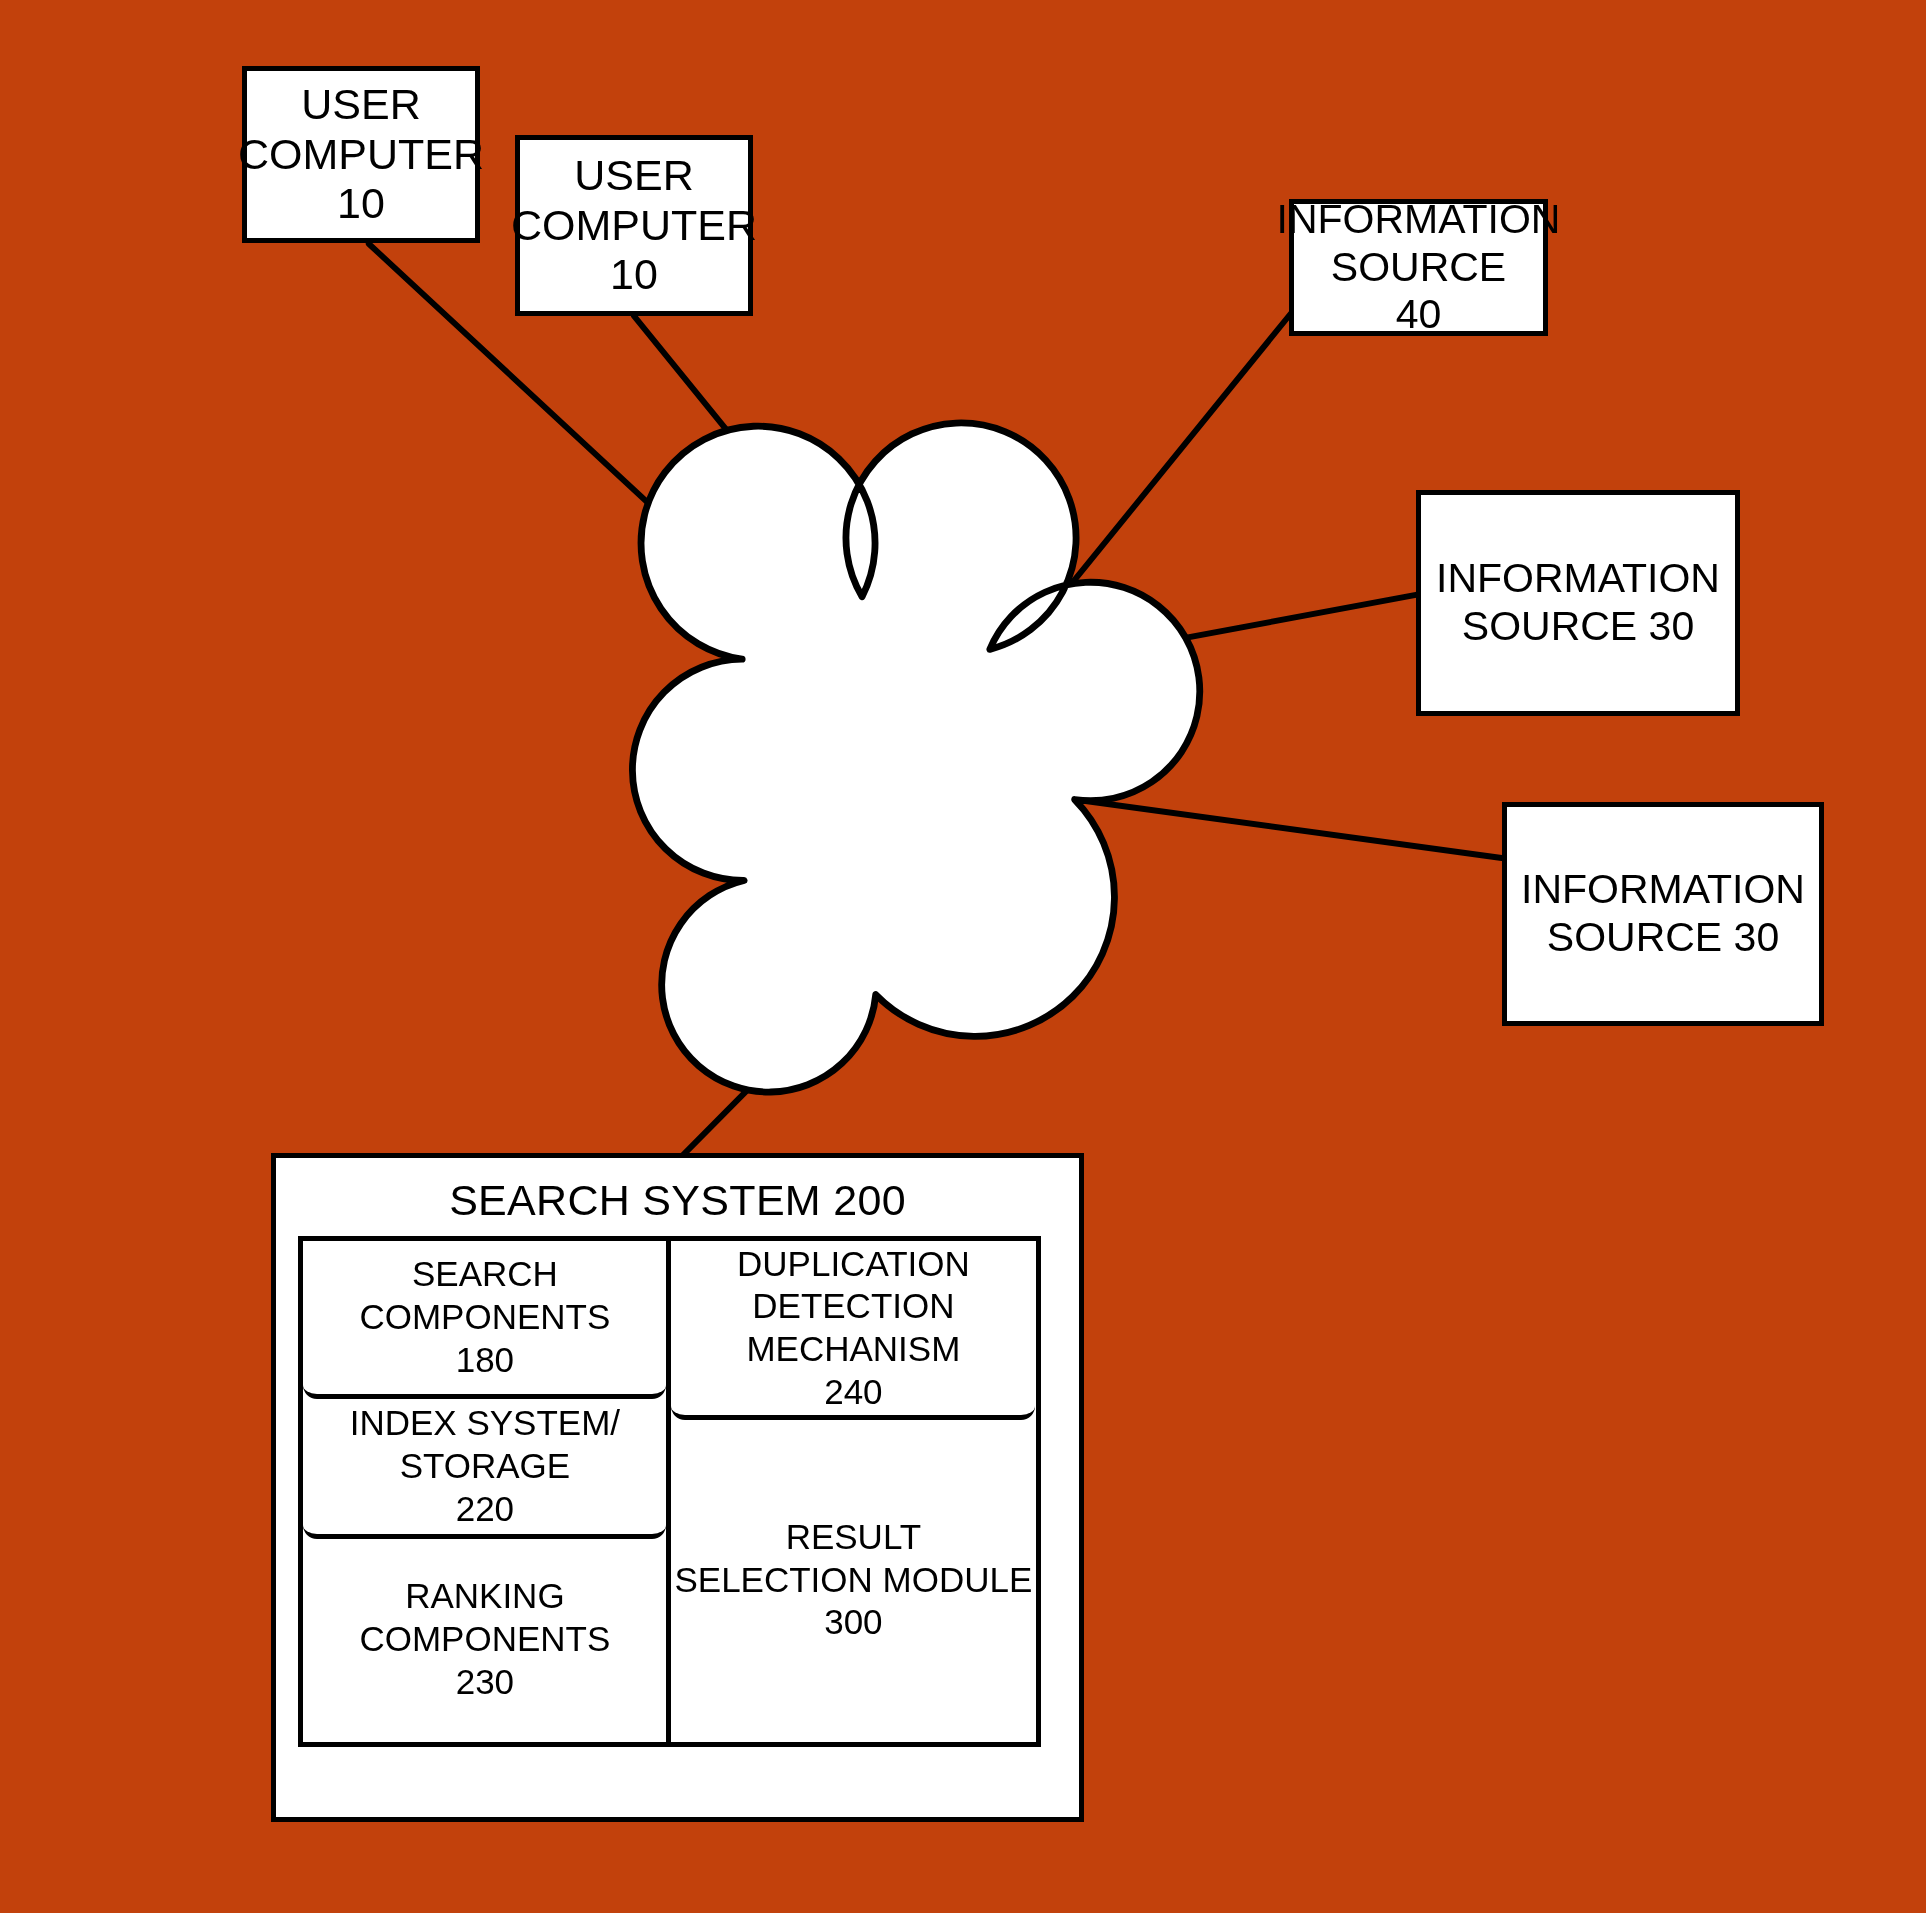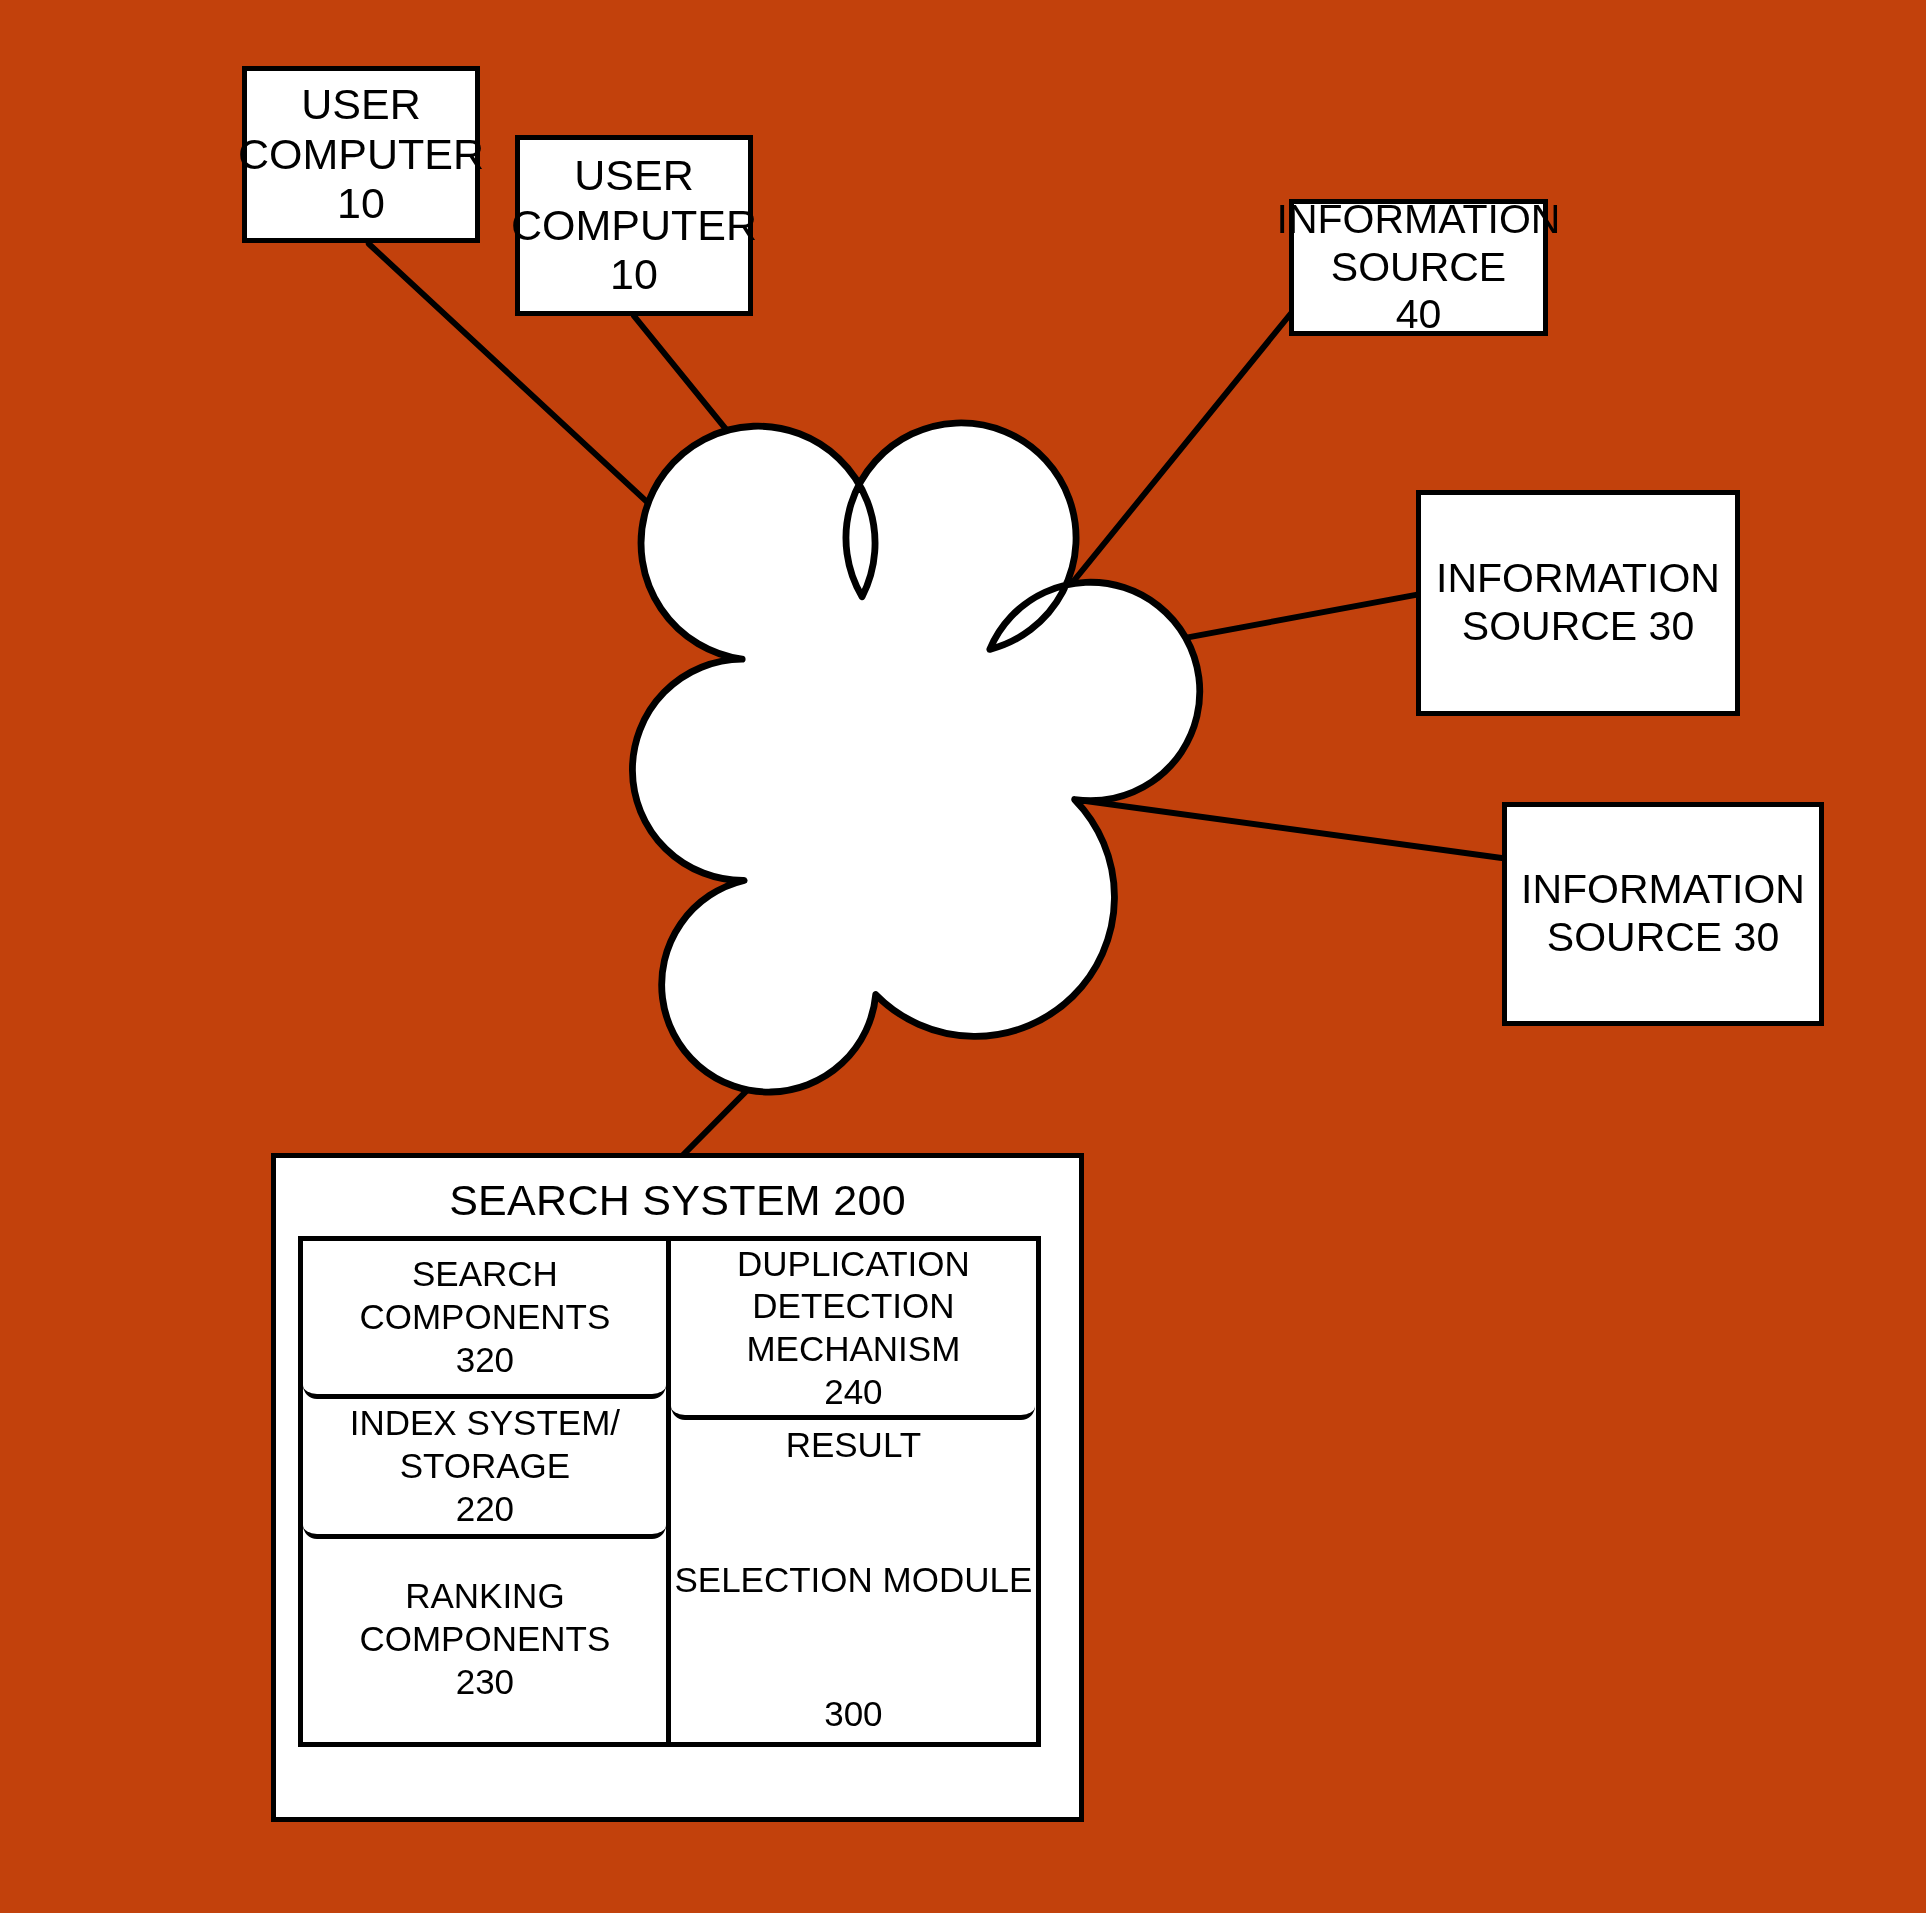--- a/index.html
+++ b/index.html
@@ -124,21 +124,21 @@
     font-size: 35px;
     line-height: 1.22;
     padding: 3.9px 5.9px;
     border-radius: 14px;
   }
   .ss-cell .line { display: block; white-space: nowrap; }
   #cell-search-components { height: 158px; border-bottom: 5.9px solid #000000; }
   #cell-index-system      { height: 140px; border-bottom: 5.9px solid #000000; }
   #cell-ranking-components{ height: 201px; }
   #cell-duplication       { height: 179px; border-bottom: 5.9px solid #000000; }
-  #cell-result-selection  { height: 320px; justify-content: space-between; }
+  #cell-result-selection  { height: 320px; }
 
   svg { display: block; }
   svg line, svg path { shape-rendering: geometricPrecision; }
 </style>
 </head>
 <body>
 
 <div id="figure-root">
 
   <svg id="connector-layer" viewBox="0 0 1975 1962" width="1926" height="1913">
@@ -196,21 +196,21 @@
 
     <div id="search-system-title">SEARCH SYSTEM 200</div>
 
     <div id="search-system-inner">
 
       <div class="ss-col" id="ss-col-left">
 
         <div class="ss-cell" id="cell-search-components">
           <span class="line">SEARCH</span>
           <span class="line">COMPONENTS</span>
-          <span class="line">320</span>
+          <span class="line">180</span>
         </div>
 
         <div class="ss-cell" id="cell-index-system">
           <span class="line">INDEX SYSTEM/</span>
           <span class="line">STORAGE</span>
           <span class="line">220</span>
         </div>
 
         <div class="ss-cell" id="cell-ranking-components">
           <span class="line">RANKING</span>

